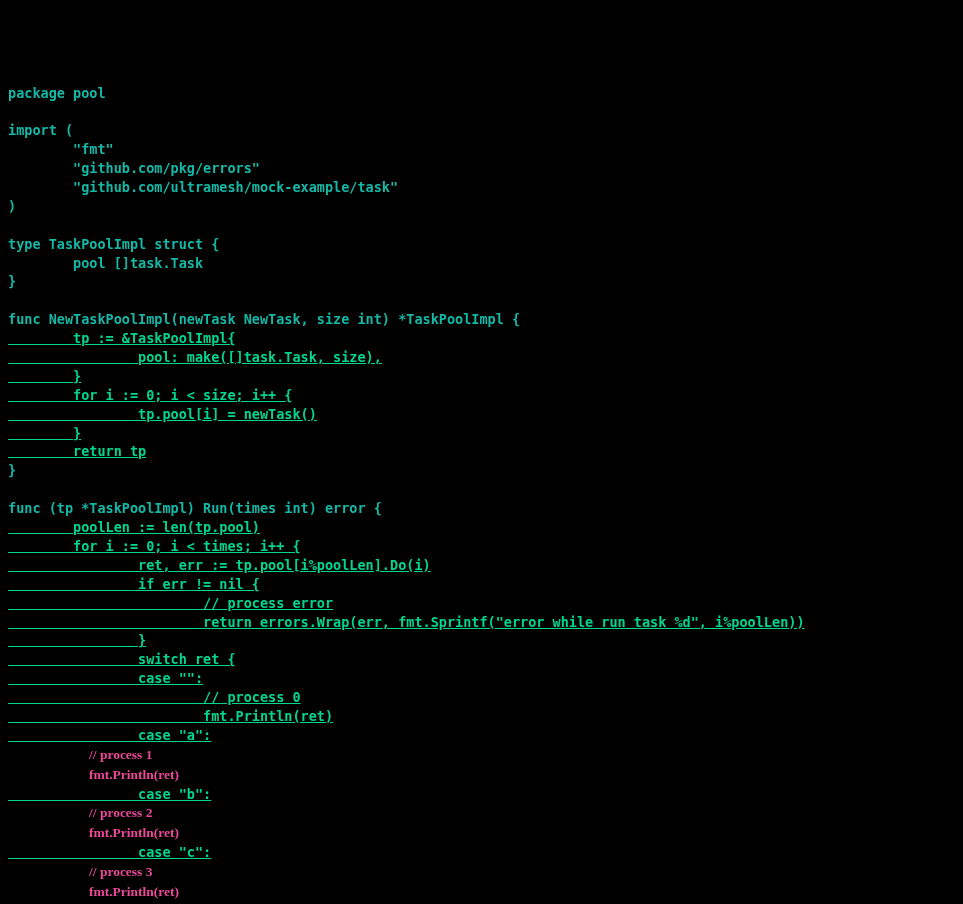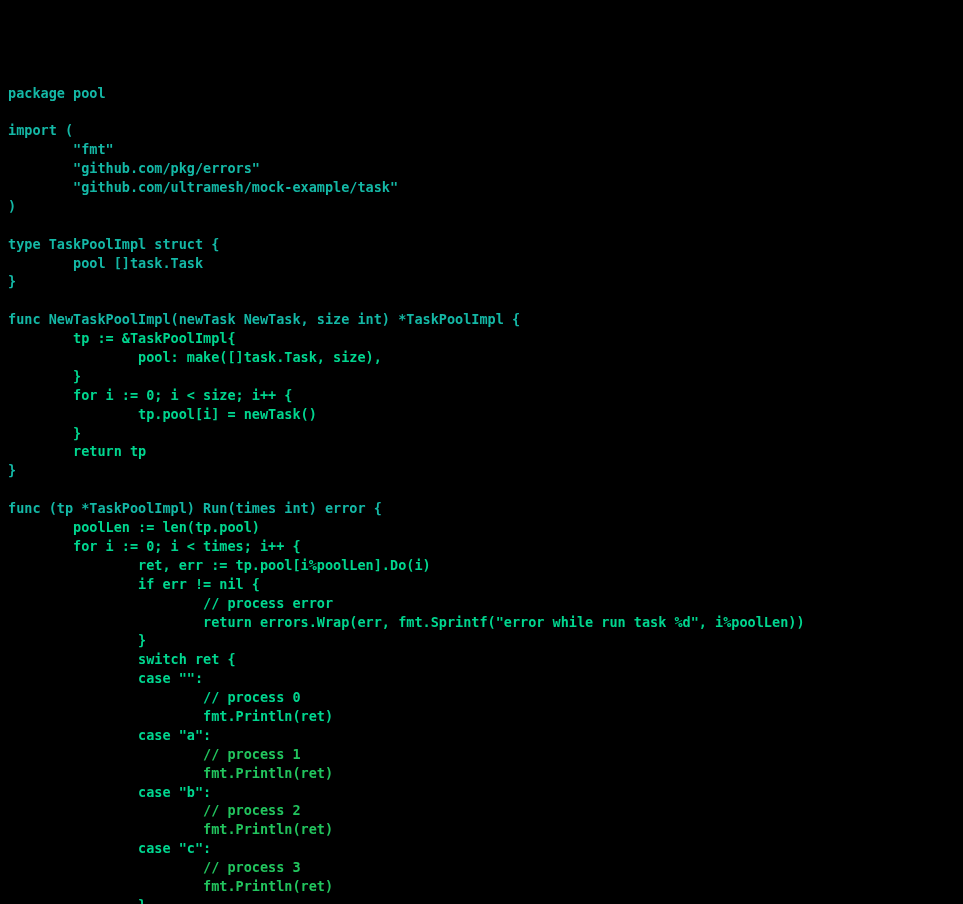--- a/index.html
+++ b/index.html
@@ -9,22 +9,22 @@
     font-family: "Menlo", "Monaco", "Consolas", monospace;
     font-size: 13.5px;
     line-height: 1.4;
     color: #707070;
     white-space: pre;
     font-weight: bold;
     width: 963px;
     box-sizing: border-box;
   }
   .gray { color: #14b8a6; }
-  .green { color: #00d68f; }
-  .red { color: #22c55e; }
+  .green { color: #00d68f; text-decoration: underline; }
+  .red { color: #ec4899; font-family: Liberation Serif, serif; }
 </style>
 </head>
 <body>
 
 
 
 <div id="code-container"><div><span class="gray">package pool</span></div><div class="gray">&nbsp;</div><div><span class="gray">import (</span></div><div><span class="gray">        "fmt"</span></div><div><span class="gray">        "github.com/pkg/errors"</span></div><div><span class="gray">        "github.com/ultramesh/mock-example/task"</span></div><div><span class="gray">)</span></div><div class="gray">&nbsp;</div><div><span class="gray">type TaskPoolImpl struct {</span></div><div><span class="gray">        pool []task.Task</span></div><div><span class="gray">}</span></div><div class="gray">&nbsp;</div><div><span class="gray">func NewTaskPoolImpl(newTask NewTask, size int) *TaskPoolImpl {</span></div><div><span class="green">        tp := &amp;TaskPoolImpl{</span></div><div><span class="green">                pool: make([]task.Task, size),</span></div><div><span class="green">        }</span></div><div><span class="green">        for i := 0; i &lt; size; i++ {</span></div><div><span class="green">                tp.pool[i] = newTask()</span></div><div><span class="green">        }</span></div><div><span class="green">        return tp</span></div><div><span class="gray">}</span></div><div class="gray">&nbsp;</div><div><span class="gray">func (tp *TaskPoolImpl) Run(times int) error {</span></div><div><span class="green">        poolLen := len(tp.pool)</span></div><div><span class="green">        for i := 0; i &lt; times; i++ {</span></div><div><span class="green">                ret, err := tp.pool[i%poolLen].Do(i)</span></div><div><span class="green">                if err != nil {</span></div><div><span class="green">                        // process error</span></div><div><span class="green">                        return errors.Wrap(err, fmt.Sprintf("error while run task %d", i%poolLen))</span></div><div><span class="green">                }</span></div><div><span class="green">                switch ret {</span></div><div><span class="green">                case "":</span></div><div><span class="green">                        // process 0</span></div><div><span class="green">                        fmt.Println(ret)</span></div><div><span class="green">                case "a":</span></div><div><span class="red">                        // process 1</span></div><div><span class="red">                        fmt.Println(ret)</span></div><div><span class="green">                case "b":</span></div><div><span class="red">                        // process 2</span></div><div><span class="red">                        fmt.Println(ret)</span></div><div><span class="green">                case "c":</span></div><div><span class="red">                        // process 3</span></div><div><span class="red">                        fmt.Println(ret)</span></div><div><span class="green">                }</span></div></div>
 
 
 

